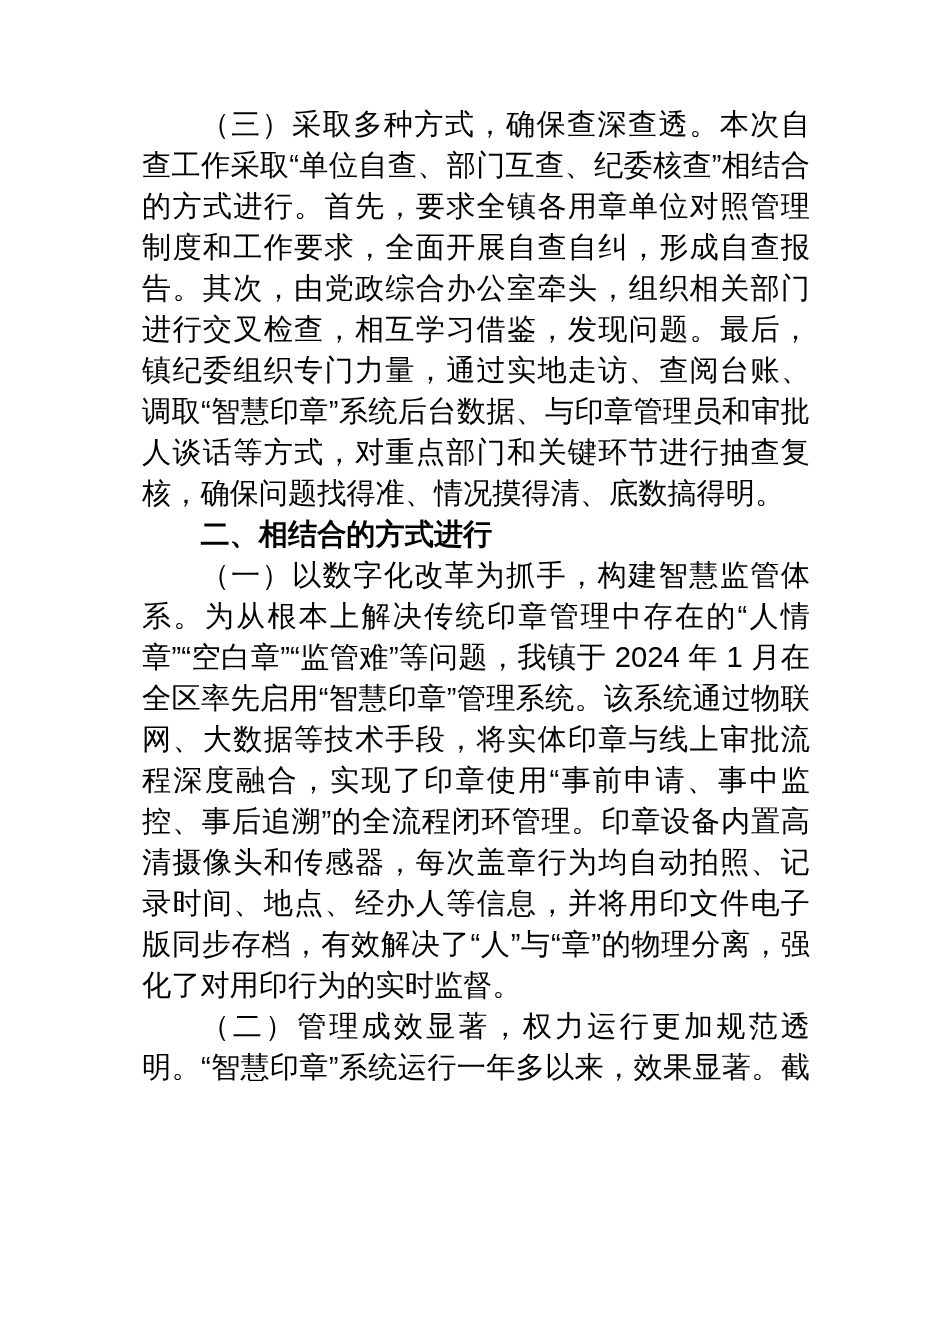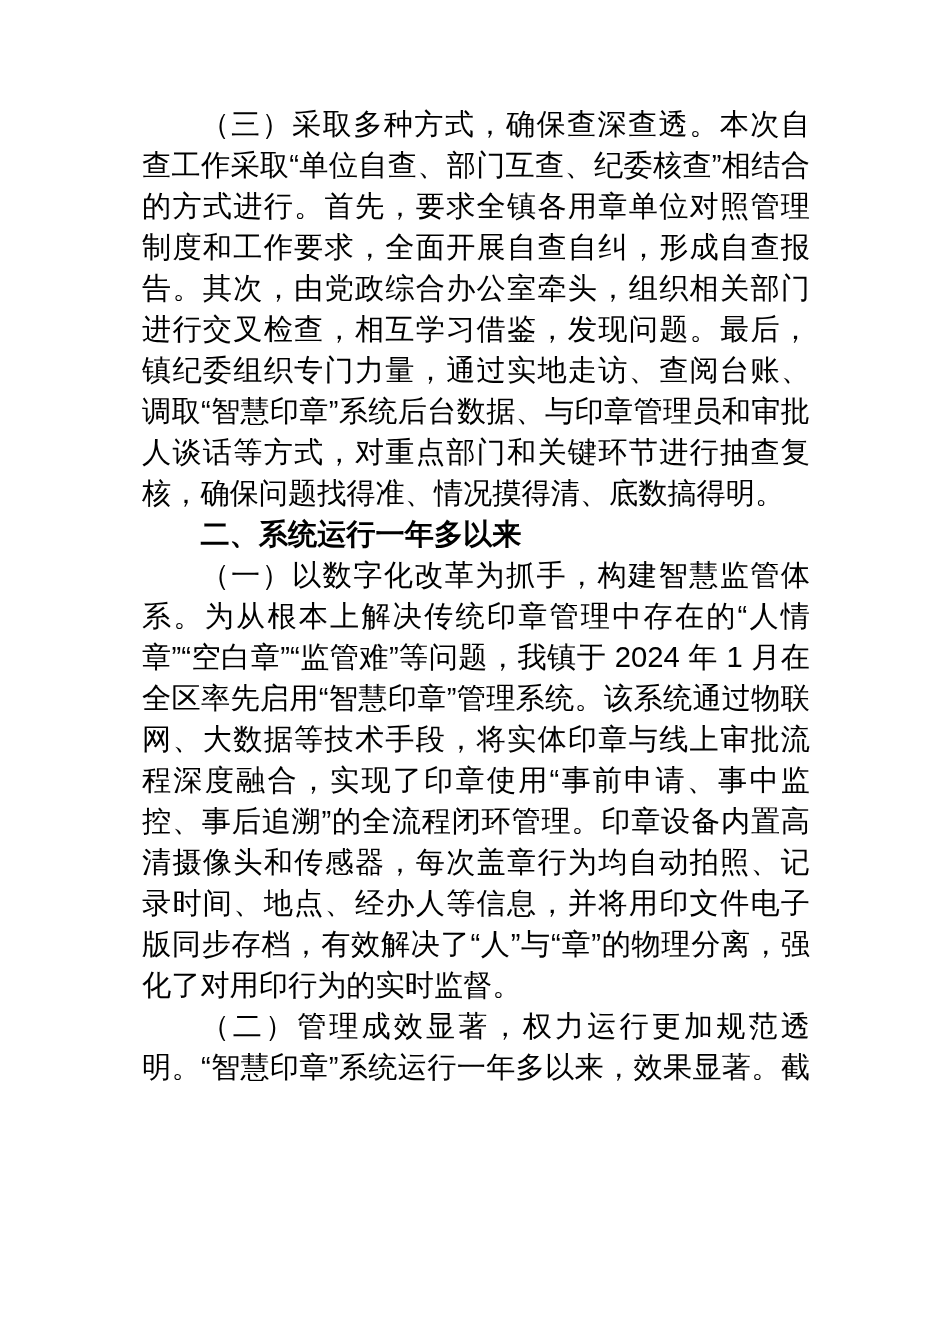--- a/index.html
+++ b/index.html
@@ -50,21 +50,21 @@
   }
 </style>
 </head>
 <body>
 
 <div class="page">
   <div class="doc-body">
 
     <p class="para indent2">（三）采取多种方式，确保查深查透。本次自查工作采取“单位自查、部门互查、纪委核查”相结合的方式进行。首先，要求全镇各用章单位对照管理制度和工作要求，全面开展自查自纠，形成自查报告。其次，由党政综合办公室牵头，组织相关部门进行交叉检查，相互学习借鉴，发现问题。最后，镇纪委组织专门力量，通过实地走访、查阅台账、调取“智慧印章”系统后台数据、与印章管理员和审批人谈话等方式，对重点部门和关键环节进行抽查复核，确保问题找得准、情况摸得清、底数搞得明。</p>
 
-    <p class="heading">二、系统运行一年多以来</p>
+    <p class="heading">二、相结合的方式进行</p>
 
 
     <p class="para indent2">（一）以数字化改革为抓手，构建智慧监管体系。为从根本上解决传统印章管理中存在的“人情章”“空白章”“监管难”等问题，我镇于 2024 年 1 月在全区率先启用“智慧印章”管理系统。该系统通过物联网、大数据等技术手段，将实体印章与线上审批流程深度融合，实现了印章使用“事前申请、事中监控、事后追溯”的全流程闭环管理。印章设备内置高清摄像头和传感器，每次盖章行为均自动拍照、记录时间、地点、经办人等信息，并将用印文件电子版同步存档，有效解决了“人”与“章”的物理分离，强化了对用印行为的实时监督。</p>
 
     <p class="para indent2">（二）管理成效显著，权力运行更加规范透明。“智慧印章”系统运行一年多以来，效果显著。截至 2025 年 10 月底，全镇各村（居）及相关部门通过该系统累计完成盖章业务超过 11.5 万次，运行平稳，未发生一起安全事故或违规用印事件。审批效率大幅提升，全镇 10 个村（社区）均可实现 1 分钟内完成常规用章审批，90%以上的用章申请在 1 小时内办结，极大地方便了企业和群众办事，真正实现了“数据多跑路，群众少跑腿”。通过技术赋能，权力运行的轨迹清晰可见，监管部门可随时通过后台数据进行监督核查</p>
 
   </div>
 </div>
 
 </body></html>

